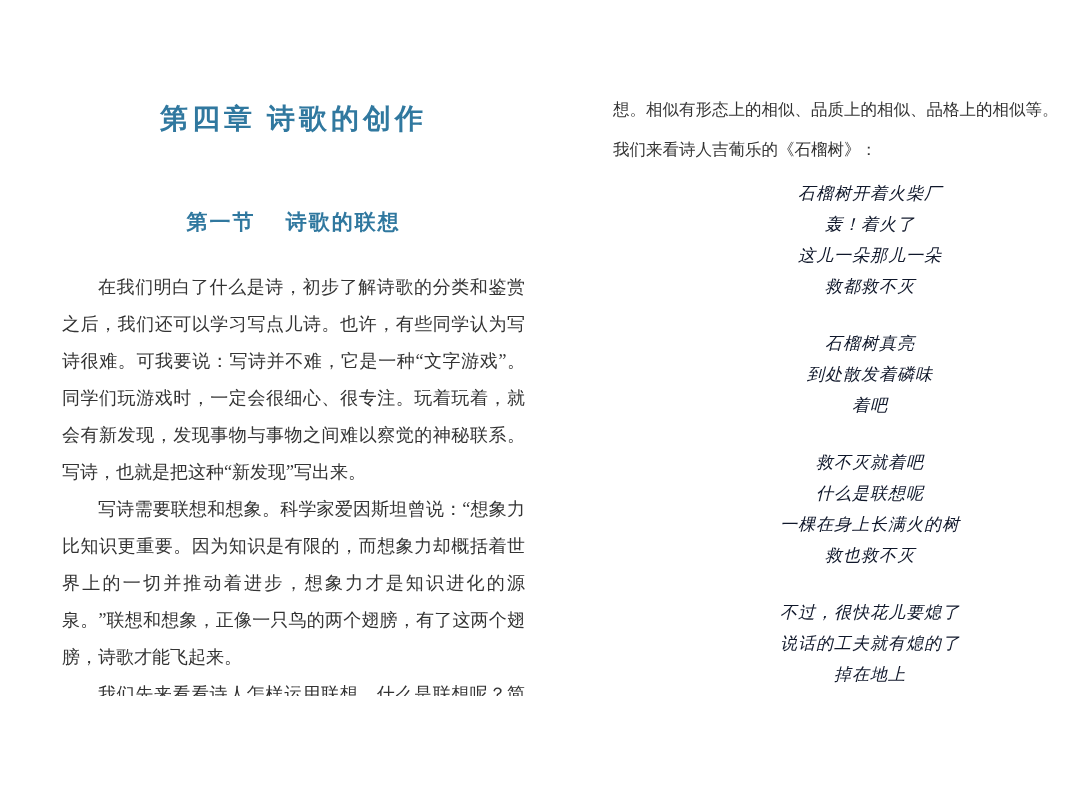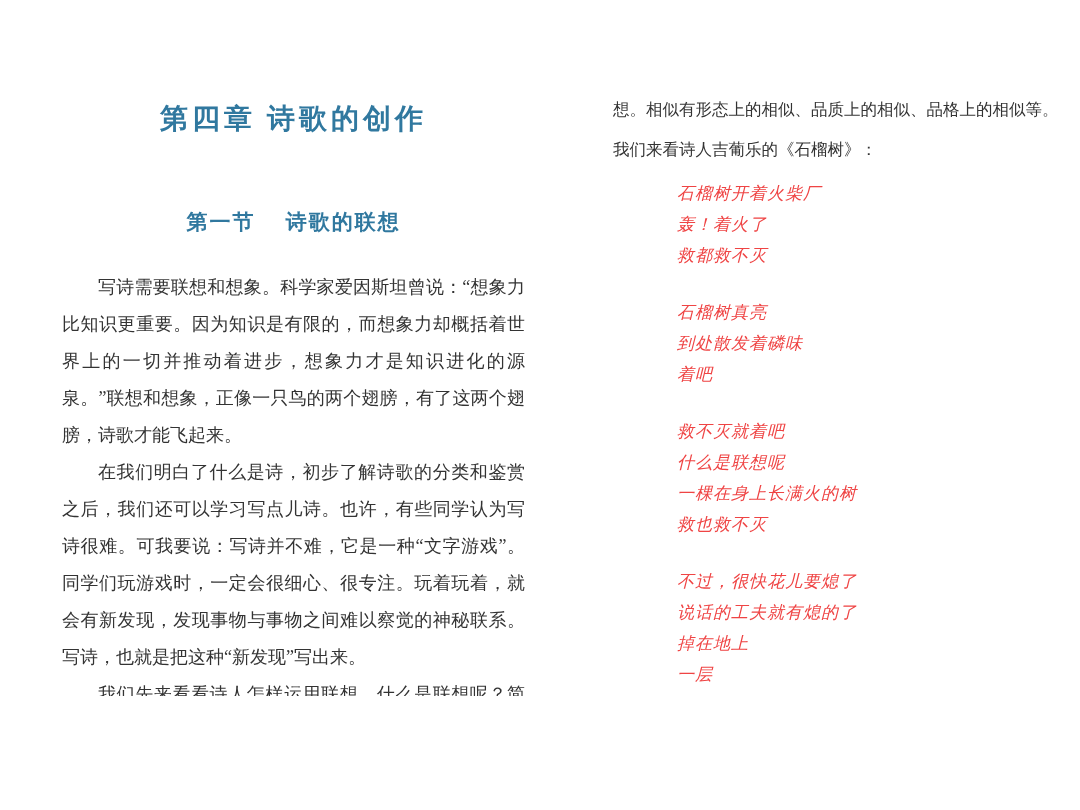--- a/index.html
+++ b/index.html
@@ -46,24 +46,25 @@
     margin-top: 90px;
     font-size: 16.5px;
     line-height: 40px;
     color: #333333;
   }
   .rp-line { white-space: nowrap; }
   .poem {
     margin-top: 8px;
     padding-left: 64px;
     font-style: italic;
-    color: #ef4444;
+    color: #0f172a;
     font-size: 17px;
     line-height: 31px;
     letter-spacing: 1px;
+    text-align: center;
   }
   .stanza { margin: 0 0 26px 0; }
   .poem-line { white-space: nowrap; }
 
   
   .page-number {
     position: absolute;
     top: 747px;
     font-size: 15px;
     color: #666666;
@@ -88,37 +89,38 @@
 <body>
 
 <div class="canvas">
 
   <div class="left-page">
     <div class="chapter-title">第四章  诗歌的创作</div>
 
     <div class="section-title">第一节　 诗歌的联想</div>
 
     <div class="body-text">
+      <p>在我们明白了什么是诗，初步了解诗歌的分类和鉴赏之后，我们还可以学习写点儿诗。也许，有些同学认为写诗很难。可我要说：写诗并不难，它是一种“文字游戏”。同学们玩游戏时，一定会很细心、很专注。玩着玩着，就会有新发现，发现事物与事物之间难以察觉的神秘联系。写诗，也就是把这种“新发现”写出来。</p>
       <p>写诗需要联想和想象。科学家爱因斯坦曾说：“想象力比知识更重要。因为知识是有限的，而想象力却概括着世界上的一切并推动着进步，想象力才是知识进化的源泉。”联想和想象，正像一只鸟的两个翅膀，有了这两个翅膀，诗歌才能飞起来。</p>
-      <p>在我们明白了什么是诗，初步了解诗歌的分类和鉴赏之后，我们还可以学习写点儿诗。也许，有些同学认为写诗很难。可我要说：写诗并不难，它是一种“文字游戏”。同学们玩游戏时，一定会很细心、很专注。玩着玩着，就会有新发现，发现事物与事物之间难以察觉的神秘联系。写诗，也就是把这种“新发现”写出来。</p>
       <p>我们先来看看诗人怎样运用联想。什么是联想呢？简单来说，联想就是由一个事物想到另一个事物的过程。</p>
       <p><span>一、</span><span class="keyword">相似联想</span><span>。相似联想是根据事物的相似点而展开的联</span></p>
     </div>
   </div>
 
   <div class="right-page">
     <div class="rp-par">
       <div class="rp-line">想。相似有形态上的相似、品质上的相似、品格上的相似等。</div>
       <div class="rp-line">我们来看诗人吉葡乐的《石榴树》：</div>
     </div>
 
     <div class="poem">
       <div class="stanza">
         <div class="poem-line">石榴树开着火柴厂</div>
         <div class="poem-line">轰！着火了</div>
+        <div class="poem-line">这儿一朵那儿一朵</div>
         <div class="poem-line">救都救不灭</div>
       </div>
       <div class="stanza">
         <div class="poem-line">石榴树真亮</div>
         <div class="poem-line">到处散发着磷味</div>
         <div class="poem-line">着吧</div>
       </div>
       <div class="stanza">
         <div class="poem-line">救不灭就着吧</div>
         <div class="poem-line">什么是联想呢</div>

